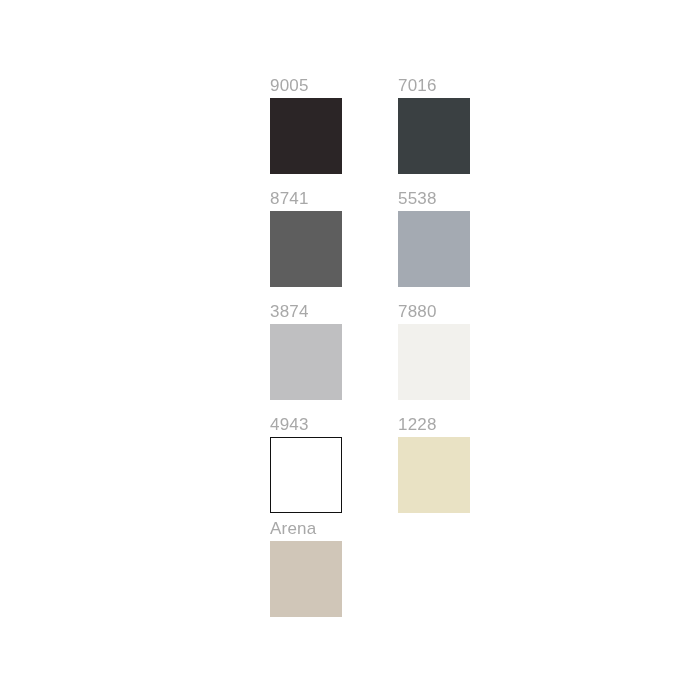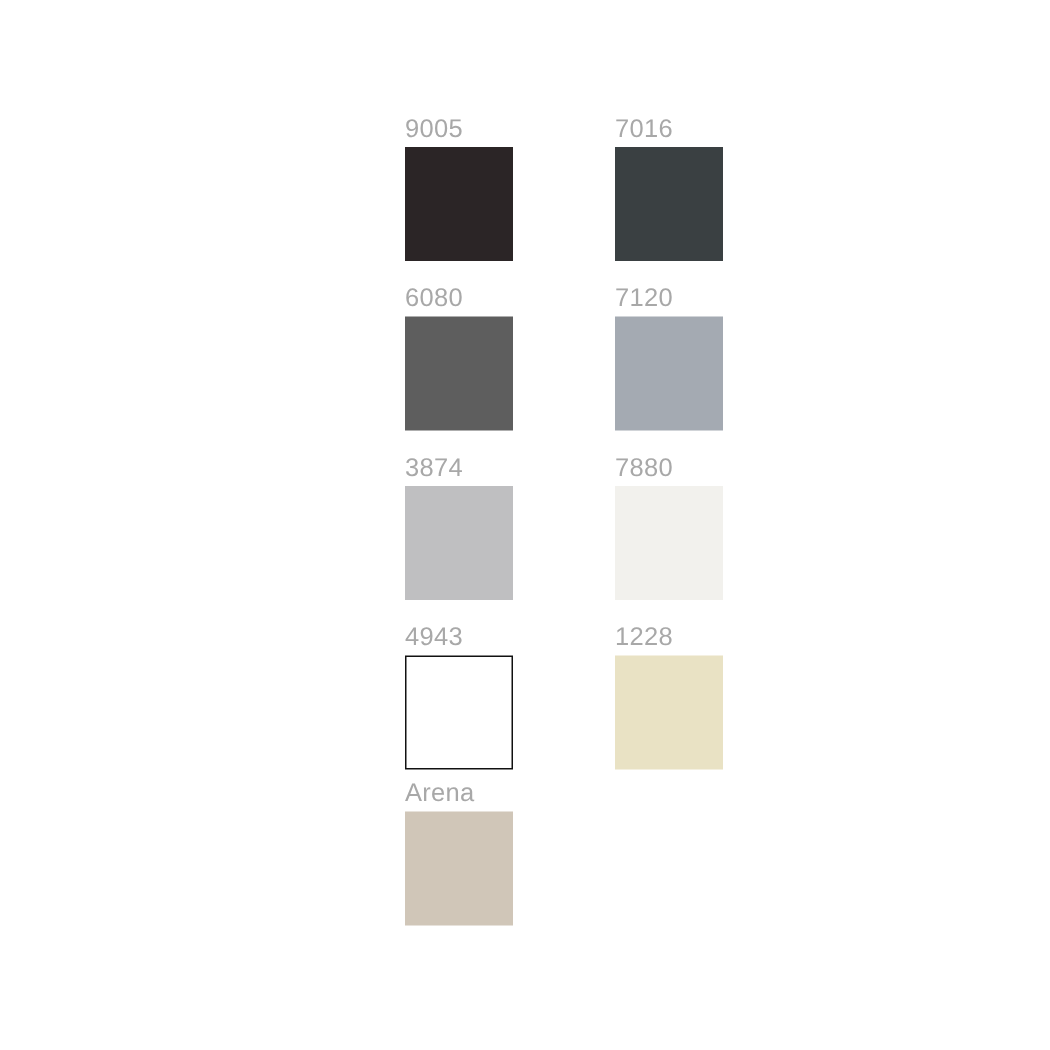--- a/index.html
+++ b/index.html
@@ -31,21 +31,21 @@
     height: 113px;
   }
 
   .swatch-cell {
     position: absolute;
     top: 0;
     width: 72px;
   }
 
   .swatch-cell.col-1 { left: 0px; }
-  .swatch-cell.col-2 { left: 120px; padding-left: 20px; }
+  .swatch-cell.col-2 { left: 108px; padding-left: 20px; }
 
   .swatch-label {
     display: block;
     height: 22px;
     line-height: 22px;
     font-size: 17px;
     font-family: "Liberation Sans", sans-serif;
     color: #a8a8a8;
     letter-spacing: 0.2px;
     white-space: nowrap;
@@ -75,25 +75,25 @@
         <span class="swatch-label">9005</span>
         <span class="swatch-chip" style="background-color: rgb(43, 37, 38);"></span>
       </div>
       <div class="swatch-cell col-2">
         <span class="swatch-label">7016</span>
         <span class="swatch-chip" style="background-color: rgb(58, 64, 66);"></span>
       </div>
     </div>
     <div class="swatch-row" style="top: 188px;">
       <div class="swatch-cell col-1">
-        <span class="swatch-label">6080</span>
+        <span class="swatch-label">8741</span>
         <span class="swatch-chip" style="background-color: rgb(94, 94, 94);"></span>
       </div>
       <div class="swatch-cell col-2">
-        <span class="swatch-label">7120</span>
+        <span class="swatch-label">5538</span>
         <span class="swatch-chip" style="background-color: rgb(164, 170, 178);"></span>
       </div>
     </div>
     <div class="swatch-row" style="top: 301px;">
       <div class="swatch-cell col-1">
         <span class="swatch-label">3874</span>
         <span class="swatch-chip" style="background-color: rgb(191, 191, 193);"></span>
       </div>
       <div class="swatch-cell col-2">
         <span class="swatch-label">7880</span>

